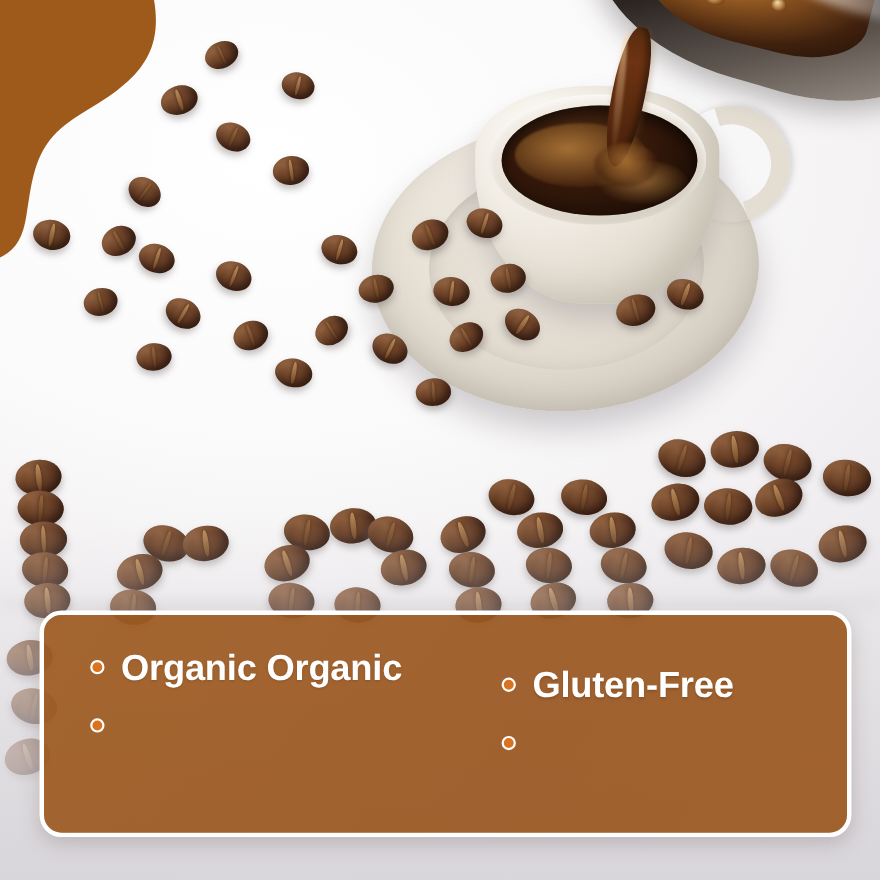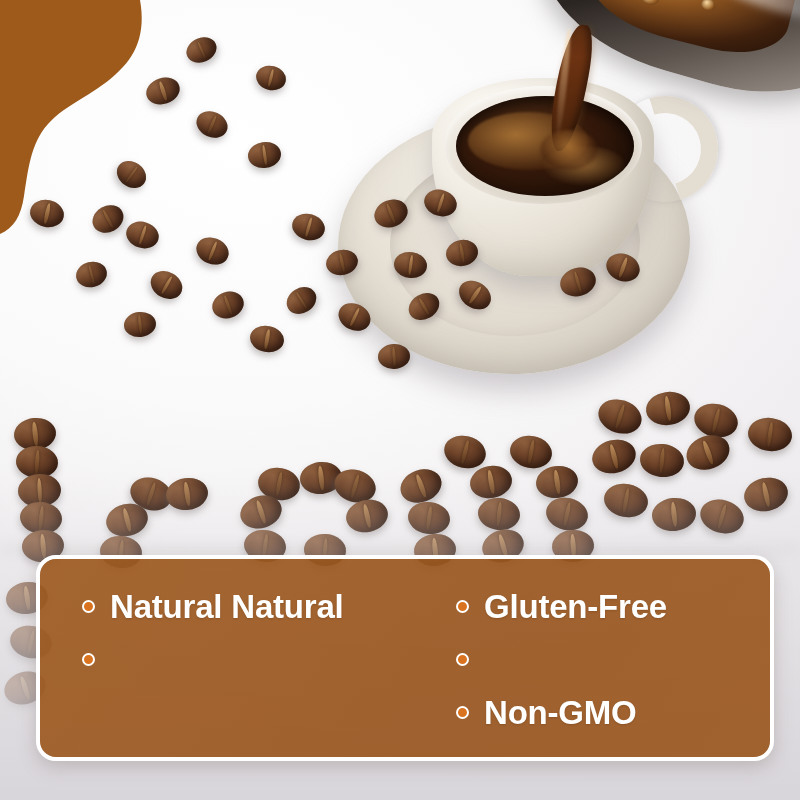--- a/index.html
+++ b/index.html
@@ -146,21 +146,21 @@
     overflow:hidden;
     display:flex;
   }
   .panel-tint{
     position:absolute;inset:0;
     background:linear-gradient(120deg, rgba(168,99,38,.35), rgba(150,80,22,.2) 60%, rgba(160,92,32,.32));
     pointer-events:none;
   }
   .col{position:relative;z-index:2;padding:22px 0 0 0;box-sizing:border-box;}
   .col-left{width:398px;padding-left:42px;}
-  .col-right{width:300px;padding-left:18px;}
+  .col-right{width:300px;padding-left:18px;margin-top:16px;}
   .feat{display:flex;align-items:center;height:51px;margin-bottom:2px;}
   .dot{
     flex:0 0 auto;width:13px;height:13px;border-radius:50%;
     background:#d9731f;border:2px solid #ffffff;box-sizing:border-box;
     margin-right:15px;
   }
   .feat-label{
     color:#ffffff;font-weight:bold;font-size:33px;line-height:1;
     letter-spacing:-0.2px;white-space:nowrap;
     text-shadow:0 1px 2px rgba(80,40,12,.25);
@@ -285,35 +285,31 @@
   <svg class="blob" viewBox="0 0 170 240" preserveAspectRatio="none">
     <path d="M0,0 L140,0 C146,34 136,56 116,74 C92,96 66,104 48,124 C30,144 28,172 24,196 C21,216 14,228 0,234 Z" fill="#9d5a1b"></path>
   </svg>
 
   <div class="panel">
     <div class="panel-tint"></div>
 
     <div class="col col-left">
       <div class="feat">
         <span class="dot"></span>
-        <span class="feat-label">Natural Natural</span>
+        <span class="feat-label">Organic Organic</span>
       </div>
       <div class="feat">
         <span class="dot"></span>
       </div>
     </div>
 
     <div class="col col-right">
       <div class="feat">
         <span class="dot"></span>
         <span class="feat-label">Gluten-Free</span>
       </div>
       <div class="feat">
         <span class="dot"></span>
       </div>
-      <div class="feat">
-        <span class="dot"></span>
-        <span class="feat-label">Non-GMO</span>
-      </div>
     </div>
   </div>
 
 </div>
 
 </body></html>

